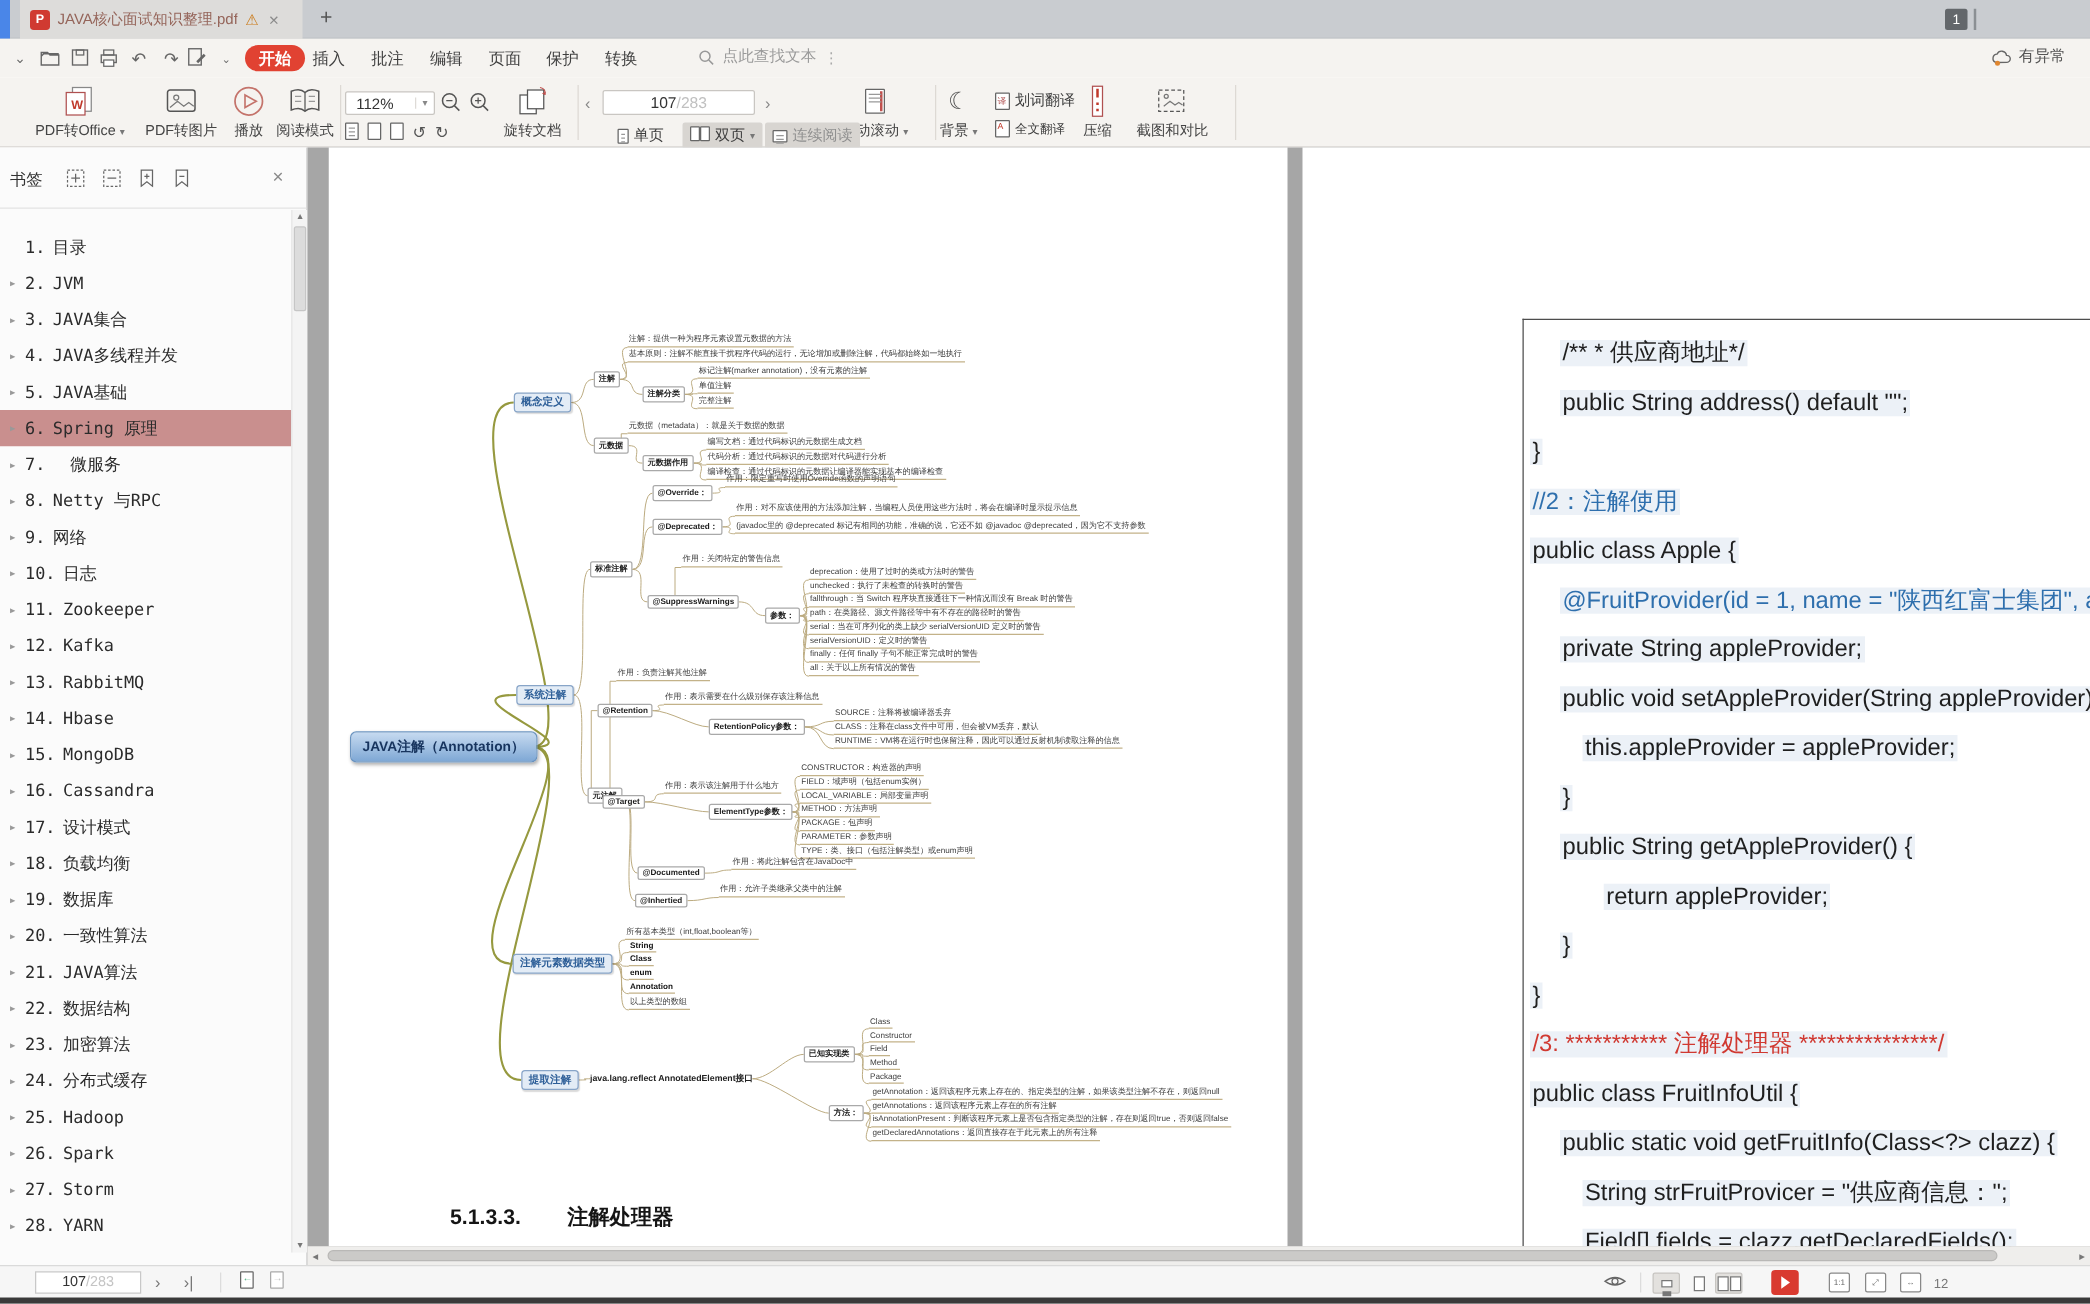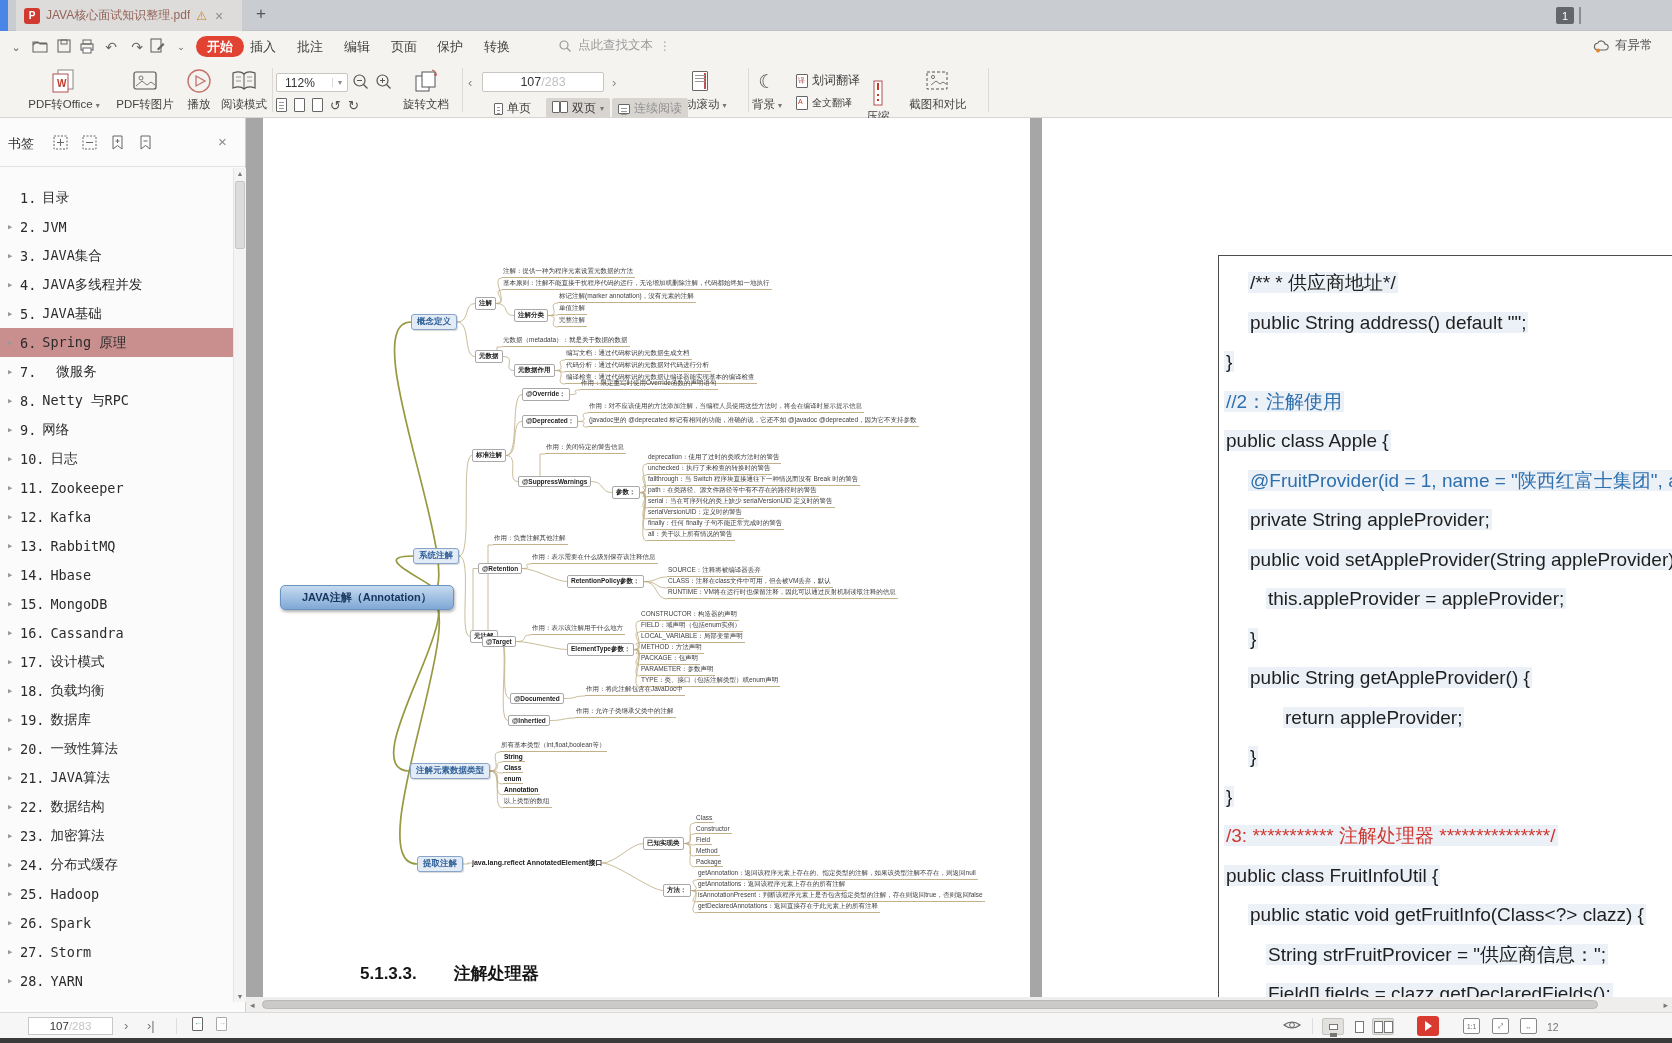--- a/index.html
+++ b/index.html
@@ -64,21 +64,21 @@
 
 #docarea{position:absolute;left:246px;top:118px;width:1426px;height:894px;background:#a6a6a6}
 #pageL{position:absolute;left:17px;top:0;width:767px;height:879px;background:#fff;overflow:hidden}
 #pageR{position:absolute;left:796px;top:0;width:630px;height:879px;background:#fff;overflow:hidden}
 #hscroll{position:absolute;left:0;top:879px;width:1426px;height:15px;background:#efeeec}
 #hscroll .harr{position:absolute;top:3px;font-size:9px;color:#777}
 #hscroll .hthumb{position:absolute;left:16px;top:3px;width:1336px;height:9px;background:#cbcac8;border:1px solid #b9b8b6;border-radius:5px}
 
 #mm-svg,#mm-nodes{position:absolute;left:0;top:0;width:767px;height:879px}
 .mm-central{position:absolute;background:linear-gradient(180deg,#c6daf0,#7fa8d5);border:1px solid #6a93bf;border-radius:5px;
-  color:#17345e;font-weight:bold;font-size:11px;padding:4px 21px;white-space:nowrap;box-shadow:1px 2px 3px rgba(0,0,0,.3)}
+  color:#17345e;font-weight:bold;font-size:11px;padding:4px 9px;white-space:nowrap;box-shadow:1px 2px 3px rgba(0,0,0,.3)}
 .mm-main{position:absolute;background:#e3ecf6;border:1px solid #88a5c8;border-radius:3px;color:#2e5f98;font-weight:bold;
   font-size:8.5px;padding:1px 5px;white-space:nowrap;box-shadow:1px 1px 1px rgba(0,0,0,.15)}
 .mm-sub{position:absolute;background:#fff;border:1px solid #a9a9a9;border-radius:2px;color:#1c1c1c;font-weight:bold;
   font-size:6.5px;padding:1px 3px;white-space:nowrap}
 .mm-leaf{position:absolute;color:#3c3c3c;font-size:6.5px;border-bottom:1px solid #c3b289;white-space:nowrap;padding:0 2px 1px 1px}
 .mm-leaf.b{font-weight:bold;color:#111}
 .mm-text{position:absolute;color:#222;font-size:7px;font-weight:bold;white-space:nowrap}
 .page-heading{position:absolute;left:97px;top:844px;font-size:17px;font-weight:bold;color:#151515}
 .page-heading .ht{margin-left:37px}
 
@@ -296,21 +296,21 @@
         <span style="position:absolute;left:1px;top:1px;font-size:7px;color:#b05050">译</span>
       </span>
     <span style="font-size:12px">划词翻译</span>
   </div>
   <div class="togl" style="left:790px;top:32px">
     <span class="pg" style="width:12px;height:14px">
         <span style="position:absolute;left:1px;top:1px;font-size:7px;color:#c0392b">A</span>
       </span>
     <span style="font-size:10px">全文翻译</span>
   </div>
-  <div class="rbtn" style="left:858px;top:16px;width:40px">
+  <div class="rbtn" style="left:858px;top:4px;width:40px">
     <div class="ricon">
         <svg class="lin" width="14" height="26">
           <rect x="3" y="1" width="8" height="24" fill="#fff" stroke="#b05050"></rect>
           <line x1="7" y1="3" x2="7" y2="10" stroke="#c0392b" stroke-width="2"></line>
           <line x1="7" y1="14" x2="7" y2="16" stroke="#c0392b" stroke-width="2"></line>
           <line x1="7" y1="19" x2="7" y2="21" stroke="#c0392b" stroke-width="2"></line>
         </svg>
       </div>
     <div class="rlab">压缩</div>
   </div>

